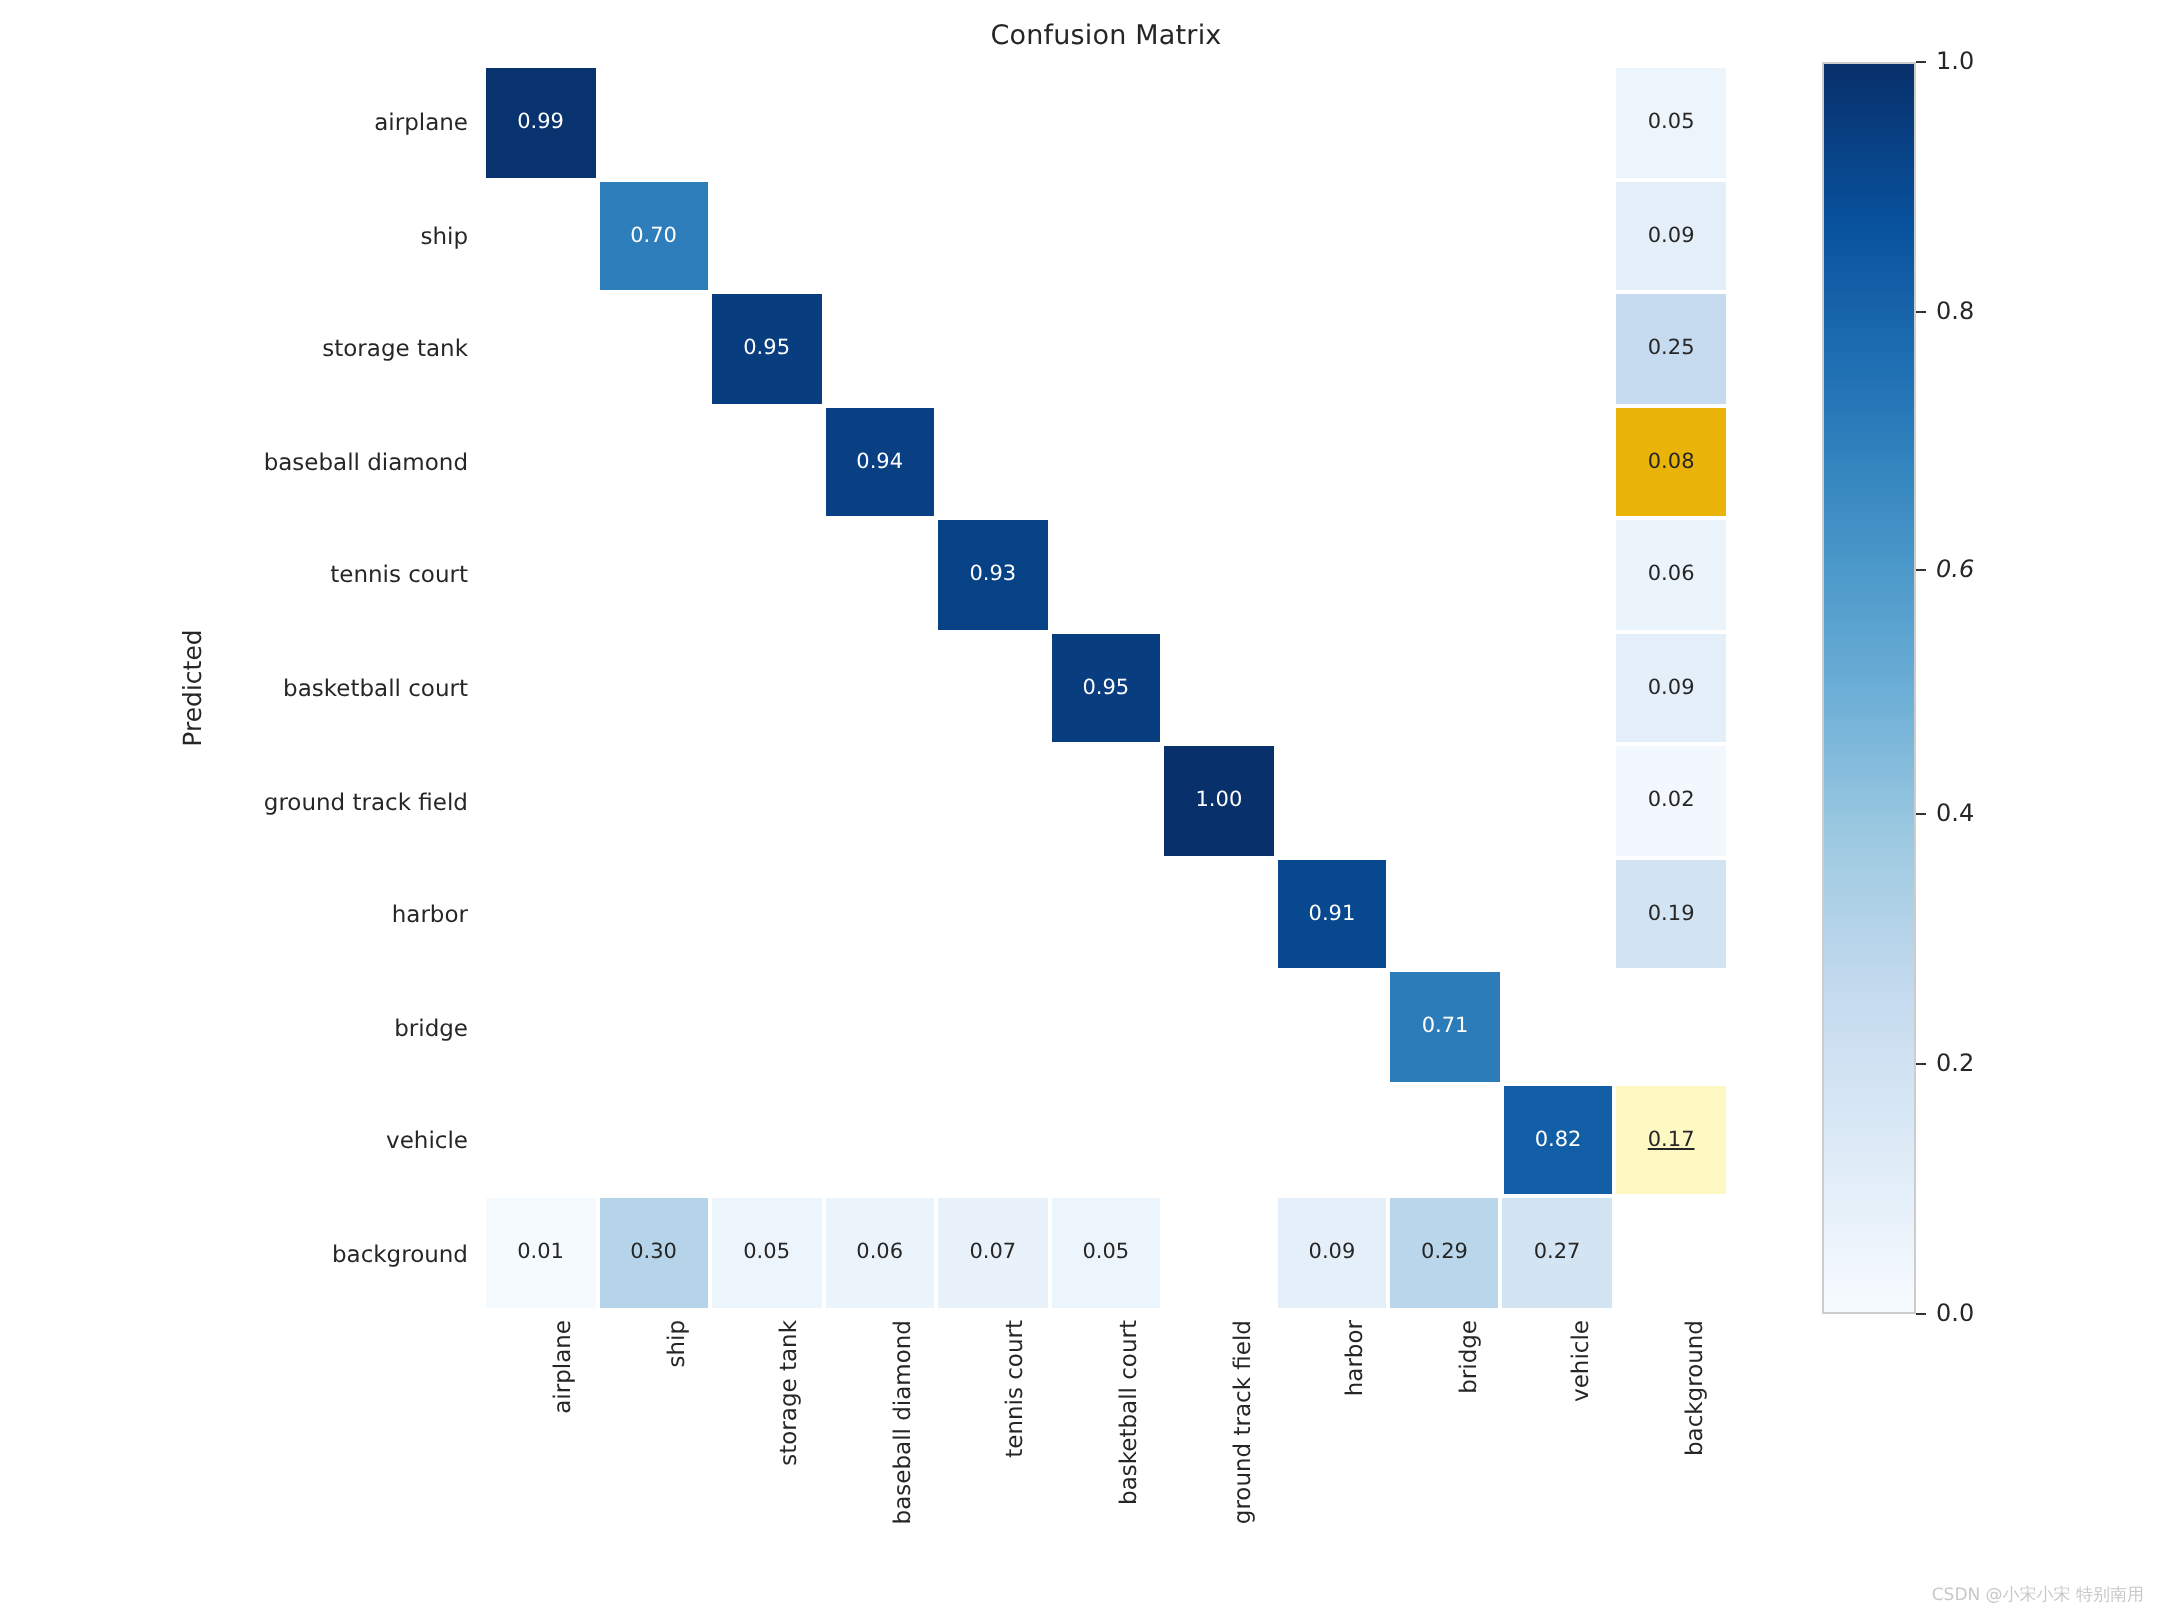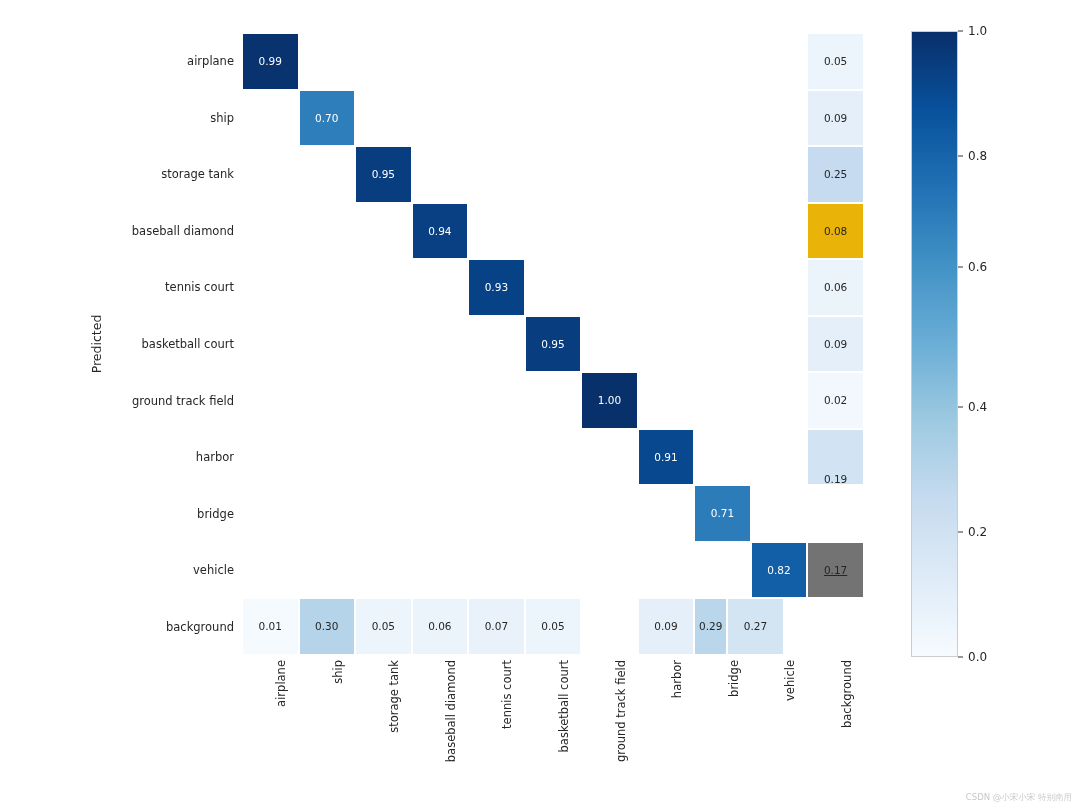--- a/index.html
+++ b/index.html
@@ -167,20 +167,21 @@
     color: #c8c8c8;
     white-space: nowrap;
     text-align: center;
   }
 </style>
 </head>
 <body>
 
 <div id="figure">
 
+  <div id="chart-title">Confusion Matrix</div>
 
   <div id="ylabels">
       <div class="ytick" style="top: 28.2727px;">airplane</div>
       <div class="ytick" style="top: 84.8182px;">ship</div>
       <div class="ytick" style="top: 141.364px;">storage tank</div>
       <div class="ytick" style="top: 197.909px;">baseball diamond</div>
       <div class="ytick" style="top: 254.455px;">tennis court</div>
       <div class="ytick" style="top: 311px;">basketball court</div>
       <div class="ytick" style="top: 367.545px;">ground track field</div>
       <div class="ytick" style="top: 424.091px;">harbor</div>
@@ -317,21 +318,21 @@
         <div class="hm-cell" style="width: 56.5455px; height: 56.5455px;"></div>
         <div class="hm-cell" style="width: 56.5455px; height: 56.5455px;"></div>
         <div class="hm-cell" style="width: 56.5455px; height: 56.5455px;"></div>
         <div class="hm-cell" style="width: 56.5455px; height: 56.5455px;"></div>
         <div class="hm-cell" style="width: 56.5455px; height: 56.5455px;"></div>
         <div class="hm-cell filled" style="width: 56.5455px; height: 56.5455px; background: rgb(8, 72, 142); color: rgb(255, 255, 255);">
           <span>0.91</span>
         </div>
         <div class="hm-cell" style="width: 56.5455px; height: 56.5455px;"></div>
         <div class="hm-cell" style="width: 56.5455px; height: 56.5455px;"></div>
-        <div class="hm-cell filled" style="width: 56.5455px; height: 56.5455px; background: rgb(210, 227, 243); color: rgb(38, 38, 38); align-items: flex-end;">
+        <div class="hm-cell filled" style="width: 56.5455px; height: 56.5455px; background: rgb(210, 227, 243); color: rgb(38, 38, 38);">
           <span>0.19</span>
         </div>
       </div>
       <div class="hm-row" style="height: 56.5455px;">
         <div class="hm-cell" style="width: 56.5455px; height: 56.5455px;"></div>
         <div class="hm-cell" style="width: 56.5455px; height: 56.5455px;"></div>
         <div class="hm-cell" style="width: 56.5455px; height: 56.5455px;"></div>
         <div class="hm-cell" style="width: 56.5455px; height: 56.5455px;"></div>
         <div class="hm-cell" style="width: 56.5455px; height: 56.5455px;"></div>
         <div class="hm-cell" style="width: 56.5455px; height: 56.5455px;"></div>
@@ -349,21 +350,21 @@
         <div class="hm-cell" style="width: 56.5455px; height: 56.5455px;"></div>
         <div class="hm-cell" style="width: 56.5455px; height: 56.5455px;"></div>
         <div class="hm-cell" style="width: 56.5455px; height: 56.5455px;"></div>
         <div class="hm-cell" style="width: 56.5455px; height: 56.5455px;"></div>
         <div class="hm-cell" style="width: 56.5455px; height: 56.5455px;"></div>
         <div class="hm-cell" style="width: 56.5455px; height: 56.5455px;"></div>
         <div class="hm-cell" style="width: 56.5455px; height: 56.5455px;"></div>
         <div class="hm-cell filled" style="width: 56.5455px; height: 56.5455px; background: rgb(19, 95, 167); color: rgb(255, 255, 255);">
           <span>0.82</span>
         </div>
-        <div class="hm-cell filled" style="width: 56.5455px; height: 56.5455px; background: #737373; color: rgb(38, 38, 38); text-decoration: underline;">
+        <div class="hm-cell filled" style="width: 56.5455px; height: 56.5455px; background: #fef9c3; color: rgb(38, 38, 38); text-decoration: underline;">
           <span>0.17</span>
         </div>
       </div>
       <div class="hm-row" style="height: 56.5455px;">
         <div class="hm-cell filled" style="width: 56.5455px; height: 56.5455px; background: rgb(245, 250, 254); color: rgb(38, 38, 38);">
           <span>0.01</span>
         </div>
         <div class="hm-cell filled" style="width: 56.5455px; height: 56.5455px; background: rgb(182, 212, 233); color: rgb(38, 38, 38);">
           <span>0.30</span>
         </div>
@@ -376,21 +377,21 @@
         <div class="hm-cell filled" style="width: 56.5455px; height: 56.5455px; background: rgb(233, 242, 251); color: rgb(38, 38, 38);">
           <span>0.07</span>
         </div>
         <div class="hm-cell filled" style="width: 56.5455px; height: 56.5455px; background: rgb(237, 245, 252); color: rgb(38, 38, 38);">
           <span>0.05</span>
         </div>
         <div class="hm-cell" style="width: 56.5455px; height: 56.5455px;"></div>
         <div class="hm-cell filled" style="width: 56.5455px; height: 56.5455px; background: rgb(229, 239, 249); color: rgb(38, 38, 38);">
           <span>0.09</span>
         </div>
-        <div class="hm-cell filled" style="width: 33px; height: 56.5455px; background: rgb(185, 214, 235); color: rgb(38, 38, 38);">
+        <div class="hm-cell filled" style="width: 56px; height: 56.5455px; background: rgb(185, 214, 235); color: rgb(38, 38, 38);">
           <span>0.29</span>
         </div>
         <div class="hm-cell filled" style="width: 56.5455px; height: 56.5455px; background: rgb(211, 228, 243); color: rgb(38, 38, 38);">
           <span>0.27</span>
         </div>
         <div class="hm-cell" style="width: 56.5455px; height: 56.5455px;"></div>
       </div>
     </div>
 
   <div id="xlabels">
@@ -411,21 +412,21 @@
   <div id="colorbar-wrap">
     <div id="colorbar-gradient" style="background: linear-gradient(rgb(8, 48, 107) 0%, rgb(8, 81, 156) 12.5%, rgb(33, 113, 181) 25%, rgb(66, 146, 198) 37.5%, rgb(107, 174, 214) 50%, rgb(158, 202, 225) 62.5%, rgb(198, 219, 239) 75%, rgb(222, 235, 247) 87.5%, rgb(247, 251, 255) 100%);"></div>
   <div class="cb-tick" style="top: 0px;">
         <div class="cb-mark"></div>
         <div class="cb-text">1.0</div>
       </div>
       <div class="cb-tick" style="top: 125.2px;">
         <div class="cb-mark"></div>
         <div class="cb-text">0.8</div>
       </div>
-      <div class="cb-tick" style="top: 236px;">
+      <div class="cb-tick" style="top: 254px; font-style: italic;">
         <div class="cb-mark"></div>
         <div class="cb-text">0.6</div>
       </div>
       <div class="cb-tick" style="top: 375.6px;">
         <div class="cb-mark"></div>
         <div class="cb-text">0.4</div>
       </div>
       <div class="cb-tick" style="top: 500.8px;">
         <div class="cb-mark"></div>
         <div class="cb-text">0.2</div>

